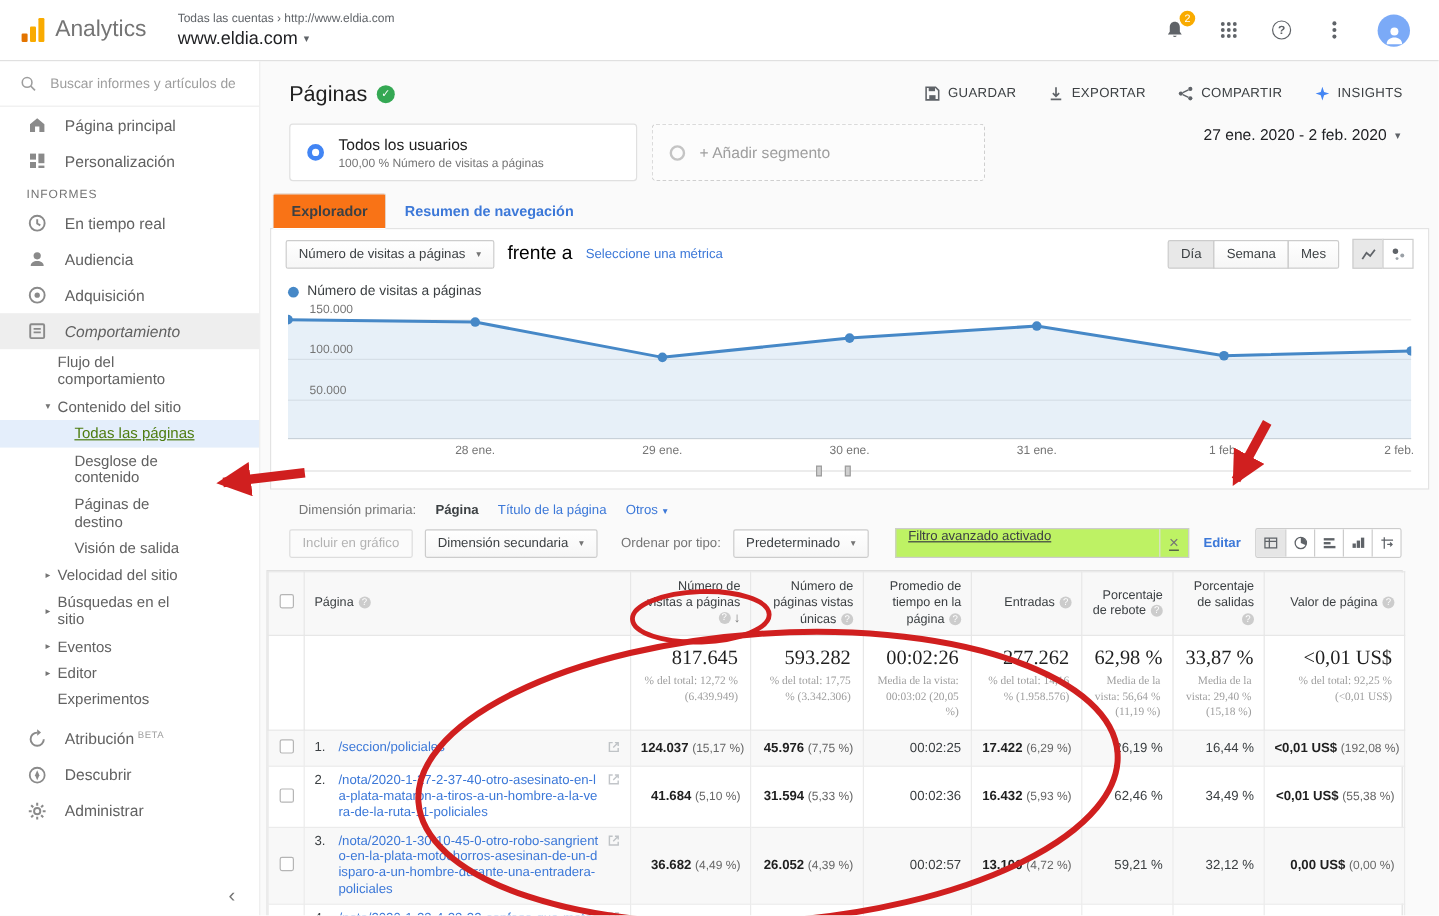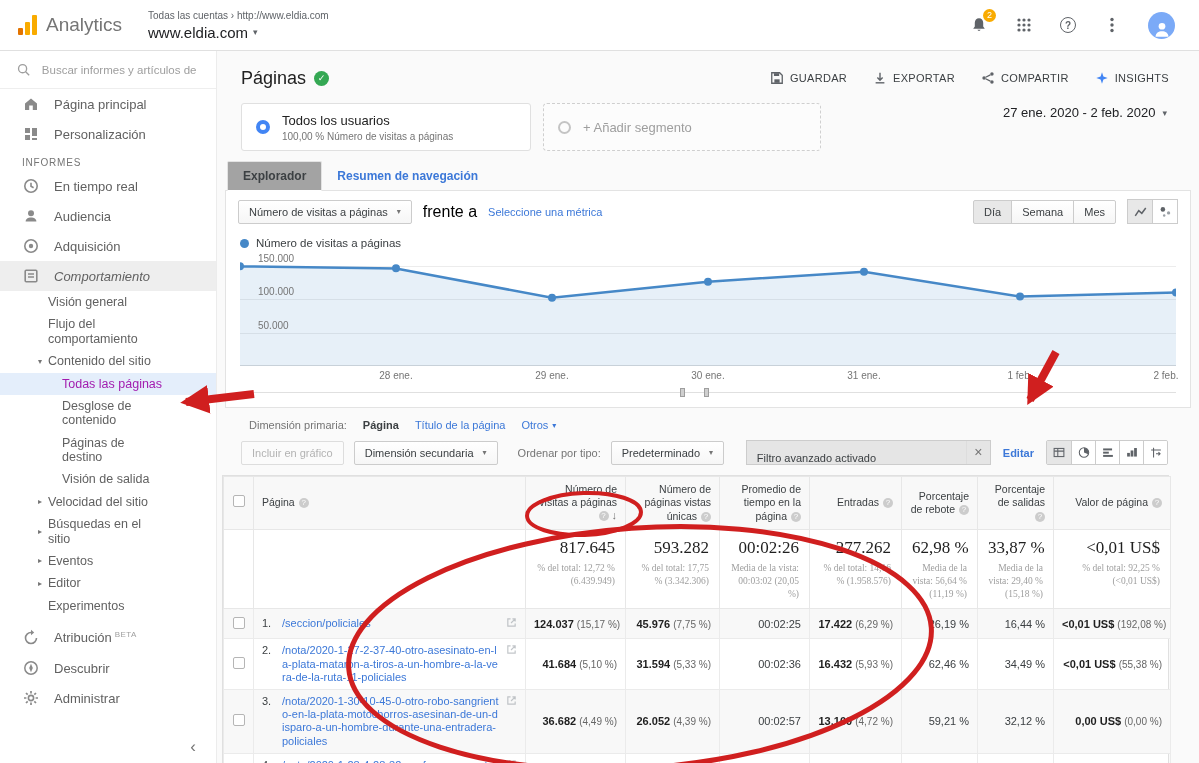--- a/index.html
+++ b/index.html
@@ -30,21 +30,21 @@
   .search-row{height:38px;display:flex;align-items:center;gap:10px;padding:0 16px;border-bottom:1px solid #eee;}
   .search-input{border:none;outline:none;font-size:11.5px;color:#616161;width:160px;font-family:inherit;background:transparent;}
   .search-input::placeholder{color:#9e9e9e;}
   .nav-item{height:30px;display:flex;align-items:center;gap:14px;padding-left:22px;font-size:13px;color:#616161;cursor:pointer;}
   .nav-item .icon{width:18px;height:18px;flex:none;display:flex;}
   .nav-item.selected{background:#eee;font-style:italic;}
   .section-label{font-size:10px;color:#757575;letter-spacing:.8px;padding:8px 0 4px 22px;height:22px;}
   .sub-item{display:flex;align-items:center;padding:4px 6px 4px 38px;font-size:12.5px;color:#616161;line-height:1.15;cursor:pointer;}
   .sub-item .caret{width:10px;flex:none;font-size:8px;color:#757575;}
   .sub-item.lvl3{padding-left:62px;}
-  .sub-item.active{background:#e4eefb;color:#a21caf;}
+  .sub-item.active{background:#e4eefb;color:#4d7c0f;text-decoration:underline;}
   .lbl2{max-width:104px;}
   .nw{white-space:nowrap;max-width:none;}
   .beta{font-size:8px;color:#9e9e9e;vertical-align:super;margin-left:3px;letter-spacing:.4px;}
   .gap6{height:6px;}
   .collapse-btn{position:absolute;bottom:6px;right:16px;color:#757575;font-size:17px;cursor:pointer;background:#fff;padding:0 4px;}
 
   
   .main{position:absolute;top:51px;left:217px;right:0;bottom:0;background:#fafafa;overflow:hidden;}
   .report-head{display:flex;align-items:center;padding:14px 30px 0 24px;height:40px;}
   .report-title{font-size:18px;color:#212121;display:flex;align-items:center;gap:8px;}
@@ -54,21 +54,21 @@
   .segment-row{display:flex;align-items:flex-start;gap:12px;padding:12px 30px 0 24px;position:relative;}
   .segment-card{width:290px;height:48px;background:#fff;border:1px solid #e0e0e0;border-radius:3px;display:flex;align-items:center;gap:12px;padding:0 14px;cursor:pointer;}
   .seg-ring{width:14px;height:14px;border:4px solid #4285f4;border-radius:50%;flex:none;}
   .seg-name{font-size:13px;color:#212121;}
   .seg-detail{font-size:10px;color:#757575;margin-top:3px;}
   .add-card{width:278px;height:48px;border:1px dashed #cfcfcf;border-radius:4px;display:flex;align-items:center;gap:12px;padding:0 14px;color:#9e9e9e;font-size:13px;cursor:pointer;background:#fcfcfc;}
   .gray-ring{width:13px;height:13px;border:2px solid #c4c4c4;border-radius:50%;flex:none;}
   .date-range{position:absolute;right:32px;top:14px;font-size:13px;color:#202124;display:flex;gap:7px;align-items:center;cursor:pointer;}
   .date-range .caret{font-size:9px;color:#5f6368;}
   .tabs-row{display:flex;align-items:flex-end;margin:10px 8px 0 8px;padding-left:2px;position:relative;z-index:2;}
-  .tab-active{background:#a3a3a3;border:1px solid #e3e3e3;border-bottom:1px solid #fff;margin-bottom:-1px;padding:7px 15px;font-size:12px;font-weight:bold;color:#3c4043;border-radius:2px 2px 0 0;cursor:pointer;}
+  .tab-active{background:#f97316;border:1px solid #e3e3e3;border-bottom:1px solid #fff;margin-bottom:-1px;padding:7px 15px;font-size:12px;font-weight:bold;color:#3c4043;border-radius:2px 2px 0 0;cursor:pointer;}
   .tab-link{padding:7px 15px;font-size:12px;font-weight:bold;color:#3c78d8;cursor:pointer;}
   .panel{background:#fff;border:1px solid #e3e3e3;margin:0 8px;padding-bottom:6px;}
   .metric-bar{display:flex;align-items:center;padding:8px 12px;}
   .btnish{border:1px solid #ccc;border-radius:2px;background:linear-gradient(#fff,#f6f6f6);font-size:11px;color:#3c4043;padding:5px 10px;display:flex;gap:9px;align-items:center;cursor:pointer;}
   .btnish .caret{font-size:8px;color:#757575;}
   .vs{font-size:16px;color:#000000;margin:0 11px;}
   .select-metric{font-size:11px;color:#3c78d8;cursor:pointer;}
   .granularity{margin-left:auto;display:flex;}
   .gran-btn{border:1px solid #ccc;padding:5px 10px;font-size:11px;color:#3c4043;background:linear-gradient(#fff,#f6f6f6);margin-left:-1px;cursor:pointer;}
   .gran-btn.active{background:#e8e8e8;}
@@ -90,21 +90,21 @@
   .scrubber{position:relative;margin:8px 14px 0 14px;height:9px;border-top:1px solid #e0e0e0;}
   .handle{position:absolute;top:-5px;width:5px;height:9px;background:#cfcfcf;border:1px solid #9e9e9e;}
   .dimension-bar{display:flex;align-items:center;gap:16px;padding:11px 0 5px 32px;font-size:11px;}
   .dim-label{color:#757575;}
   .dim-active{color:#3c4043;font-weight:bold;cursor:pointer;}
   .dim-link{color:#3c78d8;cursor:pointer;display:flex;gap:4px;align-items:center;}
   .controls-row{display:flex;align-items:center;gap:10px;padding:4px 31px 8px 24px;}
   .btnish.disabled{color:#b3b3b3;background:#fbfbfb;border-color:#ddd;}
   .sort-label{font-size:11px;color:#757575;margin-left:10px;}
   .ctl-right{margin-left:auto;display:flex;align-items:center;gap:12px;}
-  .filter-box{display:flex;align-items:flex-end;justify-content:space-between;border:1px solid #ccc;background:#e5e5e5;height:25px;font-size:11px;color:#3c4043;width:245px;}
+  .filter-box{display:flex;align-items:flex-start;justify-content:space-between;border:1px solid #ccc;background:#bef264;height:25px;font-size:11px;color:#3c4043;width:245px;text-decoration:underline;}
   .filter-text{padding:0 10px;}
   .filter-x{border-left:1px solid #ddd;width:24px;text-align:center;color:#757575;font-size:14px;line-height:23px;cursor:pointer;}
   .edit-link{font-size:11px;color:#3c78d8;font-weight:bold;cursor:pointer;}
   .view-icons{display:flex;border:1px solid #ccc;border-radius:2px;overflow:hidden;}
   .view-icon{width:24px;height:23px;display:flex;align-items:center;justify-content:center;border-left:1px solid #ccc;background:#fff;cursor:pointer;}
   .view-icon:first-child{border-left:none;}
   .view-icon.active{background:#e6e6e6;}
 
   
   .table-wrap{margin:2px 30px 0 5px;background:#fff;border:1px solid #e0e0e0;}
@@ -260,24 +260,20 @@
   <div class="nav-item selected">
     <span class="icon">
         <svg class="svgi" width="18" height="18" viewBox="0 0 18 18">
           <rect x="3.2" y="3.2" width="11.6" height="11.6" rx="1" fill="none" stroke="#8a8a8a" stroke-width="1.6"></rect>
           <path d="M6 7 H12 M6 10 H12" stroke="#8a8a8a" stroke-width="1.4"></path>
         </svg>
       </span>
     <span>Comportamiento</span>
   </div>
 
-  <div class="sub-item">
-      <span class="caret"></span>
-      <span class="lbl2 nw">Visión general</span>
-    </div>
   <div class="sub-item">
       <span class="caret"></span>
       <span class="lbl2">Flujo del comportamiento</span>
     </div>
   <div class="sub-item">
       <span class="caret">▾</span>
       <span class="lbl2">Contenido del sitio</span>
     </div>
   <div class="sub-item lvl3 active">
       <span class="lbl2 nw">Todas las páginas</span>

